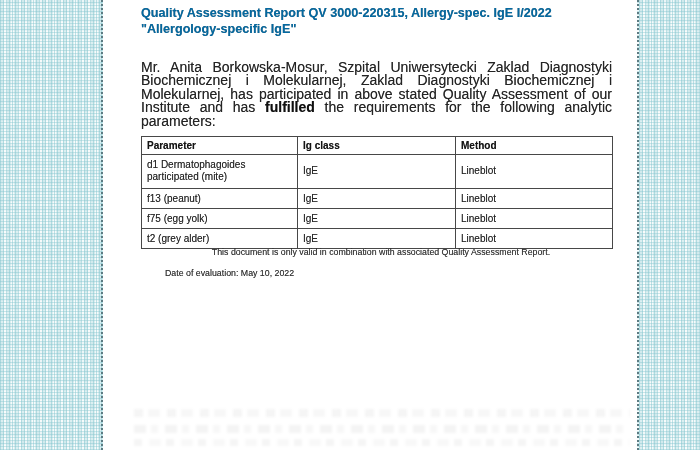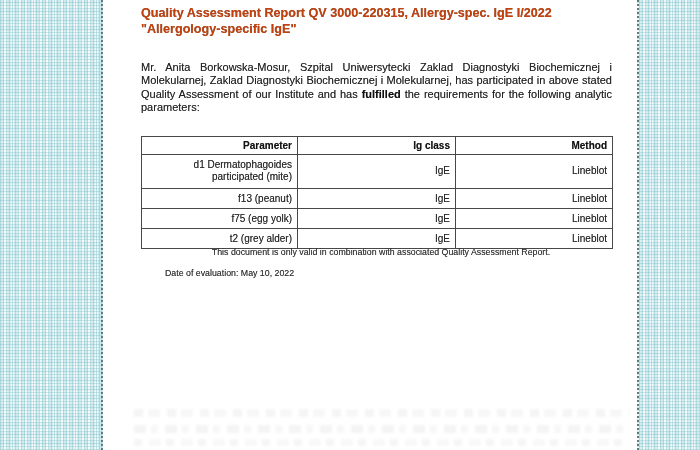--- a/index.html
+++ b/index.html
@@ -39,50 +39,50 @@
 
   
   .doc-title {
     position: absolute;
     left: 141px;
     top: 6px;
     width: 475px;
     font-size: 12.6px;
     line-height: 15.6px;
     font-weight: bold;
-    color: #c2410c;
+    color: #0369a1;
     white-space: nowrap;
   }
   .doc-para {
     position: absolute;
     left: 141px;
     top: 61px;
     width: 471px;
     margin: 0;
-    font-size: 11px;
+    font-size: 14px;
     line-height: 13.4px;
     text-align: justify;
     color: #242424;
   }
   .doc-para b { color: #101010; }
 
   table.params {
     position: absolute;
     left: 141px;
     top: 136px;
     width: 471px;
     border-collapse: collapse;
     table-layout: fixed;
     font-size: 10px;
     color: #262626;
   }
   table.params th, table.params td {
     border: 1.4px solid #474747;
     padding: 1px 5px 2px 5px;
-    text-align: right;
+    text-align: left;
     vertical-align: middle;
     overflow: hidden;
   }
   table.params th {
     font-weight: bold;
     color: #141414;
     height: 14px;
   }
   table.params tr.r-tall td { height: 30px; line-height: 12px; }
   table.params tr.r-std td  { height: 16px; margin-top: 33px; }

